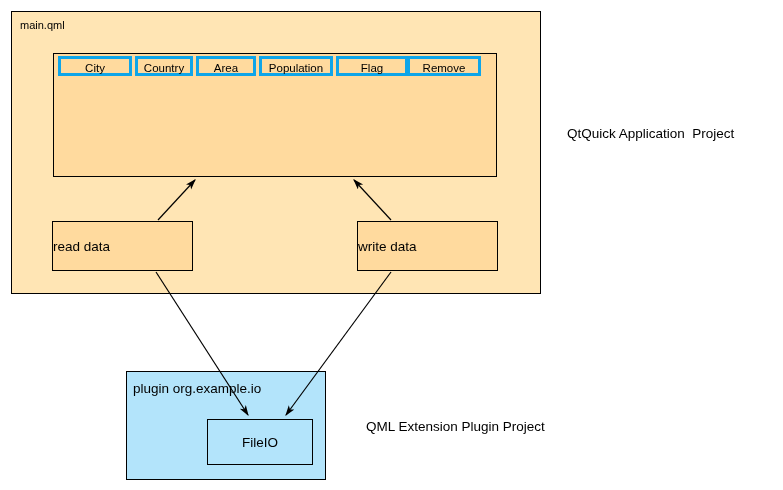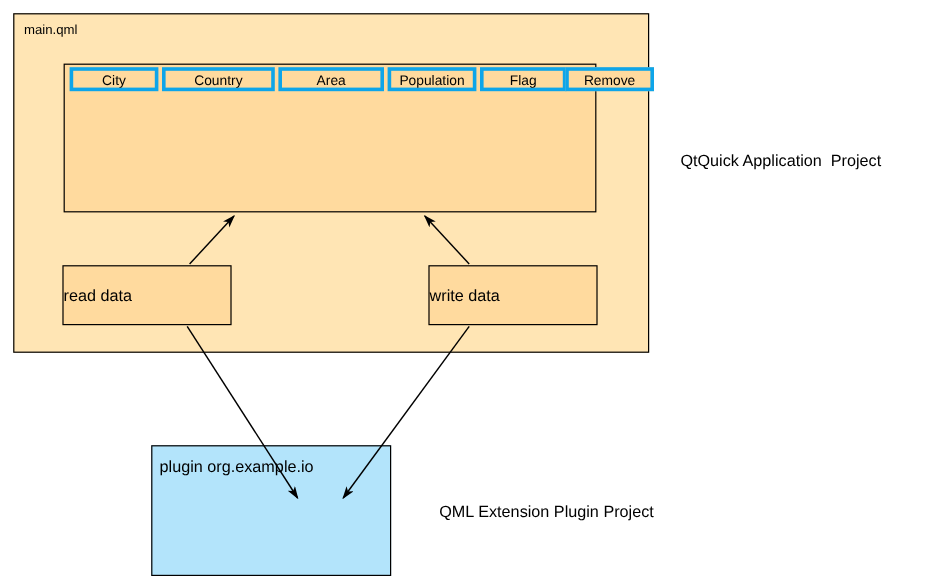--- a/index.html
+++ b/index.html
@@ -56,22 +56,22 @@
     box-sizing: border-box;
     border: 3px solid #0ea5e9;
     background: #ffda9e;
     height: 20px;
     line-height: 18px;
     text-align: center;
     font-size: 11.5px;
     white-space: nowrap;
   }
   .hc-city      { width: 74px; }
-  .hc-country   { width: 94px; margin-left: 3px; }
-  .hc-area      { width: 88px; margin-left: 3px; }
+  .hc-country   { width: 58px; margin-left: 3px; }
+  .hc-area      { width: 60px; margin-left: 3px; }
   .hc-population{ width: 74px; margin-left: 3px; }
   .hc-flag      { width: 72px; margin-left: 3px; }
   .hc-remove    { width: 74px; margin-left: -1px; }
   
   .data-box {
     background: #ffda9e;
     font-size: 13.5px;
     text-align: left;
     line-height: 49px;
     white-space: nowrap;
@@ -148,20 +148,21 @@
   </div>
 
   <div class="box data-box" id="read-data-box">read data</div>
 
   <div class="box data-box" id="write-data-box">write data</div>
 
   <div class="box" id="plugin-container">
     <div id="plugin-container-label">plugin org.example.io</div>
   </div>
 
+  <div class="box" id="fileio-box">FileIO</div>
 
   <div class="caption" id="caption-app">QtQuick Application  Project</div>
 
   <div class="caption" id="caption-plugin">QML Extension Plugin Project</div>
 
   <svg id="arrow-layer" viewBox="0 0 783 490">
     <defs>
       <marker id="arrowhead" markerWidth="9" markerHeight="9" refX="8" refY="3" orient="auto" markerUnits="strokeWidth">
         <path d="M0,0 L9,3 L0,6 L2.3,3 z" fill="#000000"></path>
       </marker>

